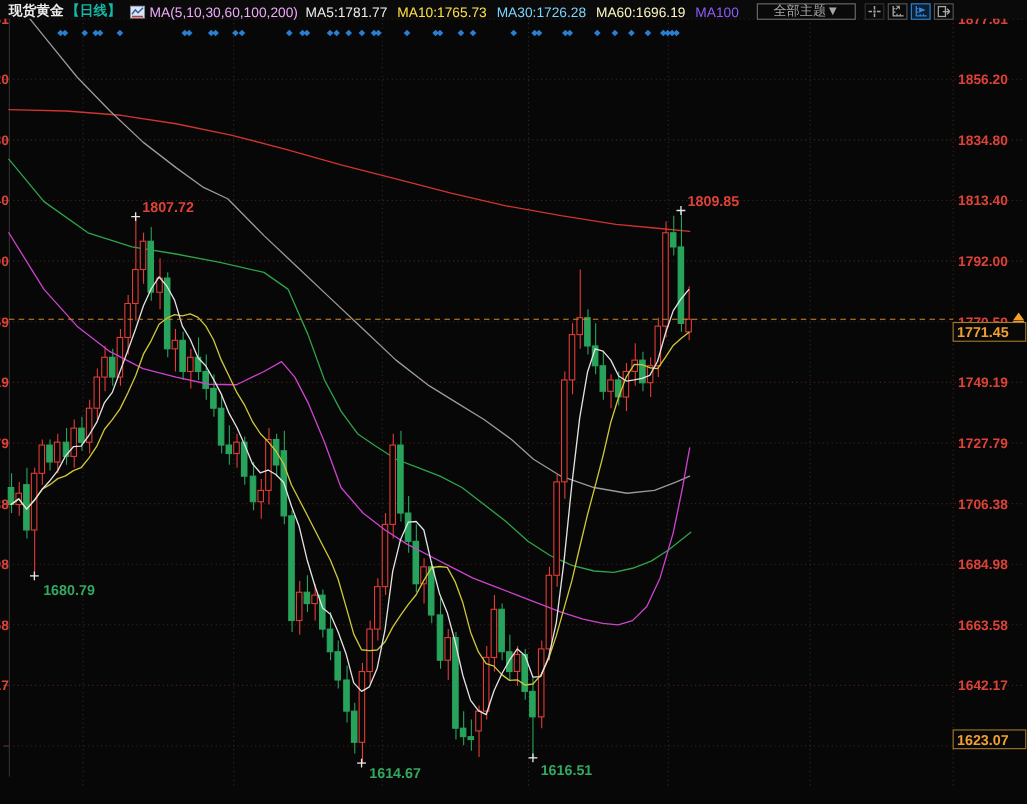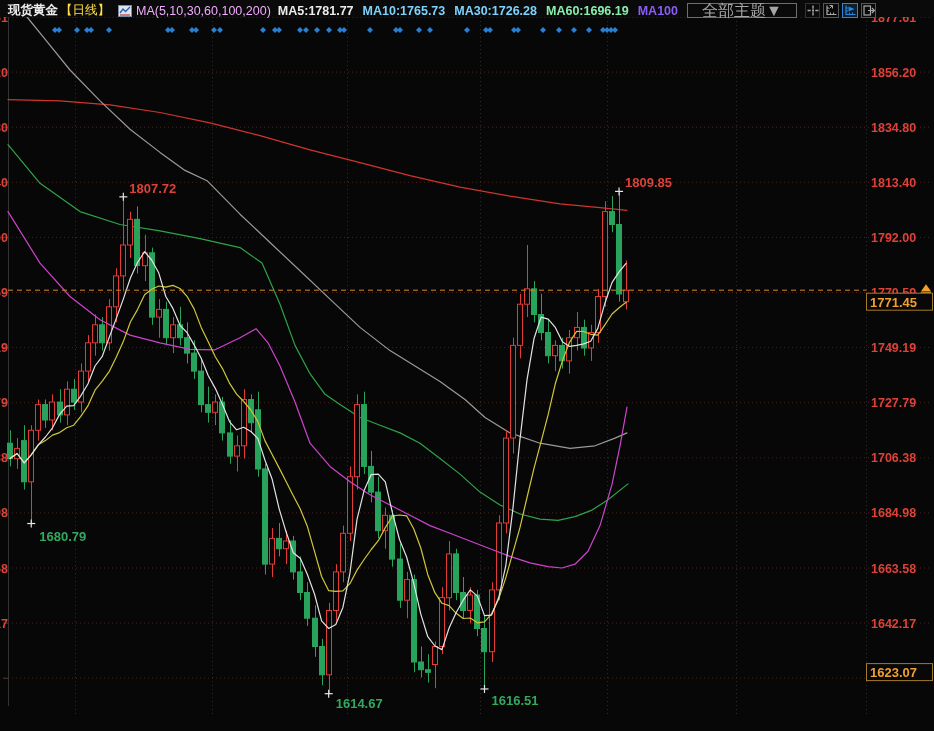--- a/index.html
+++ b/index.html
@@ -3,26 +3,26 @@
 <meta charset="utf-8">
 <style>
   html,body{margin:0;padding:0;background:#000;}
   body{width:934px;height:731px;overflow:hidden;position:relative;
        font-family:"Liberation Sans","DejaVu Sans",sans-serif;}
   .app{width:934px;height:731px;background:#070707;position:relative;}
   .header{position:absolute;top:0;left:0;width:934px;height:17px;background:#0a0a0a;
           display:flex;align-items:center;padding:4px 0 0 8px;box-sizing:border-box;
           font-size:12.5px;white-space:nowrap;z-index:5;}
   .sym{color:#ececec;font-weight:bold;}
-  .period{color:#fde047;font-weight:normal;margin-left:2px;}
+  .period{color:#14b8a6;font-weight:bold;margin-left:2px;}
   .mini-chart{width:14px;height:12px;margin:0 4px 0 8px;display:inline-block;}
   .ma-params{color:#f0abfc;margin-right:7px;}
-  .ma-item{margin-right:9px;font-weight:700;}
+  .ma-item{margin-right:9px;font-weight:400;}
   .spacer{flex:1;}
-  .dropdown{border:1px solid #6e6e6e;color:#a6a6a6;font-size:16px;height:13px;line-height:13px;
+  .dropdown{border:1px solid #6e6e6e;color:#a6a6a6;font-size:12px;height:13px;line-height:13px;
             padding:0 14px;margin-right:8px;cursor:pointer;}
   .iconbtn{width:16px;height:13px;border:1px solid #585858;margin-right:3px;display:flex;
            align-items:center;justify-content:center;cursor:pointer;background:#0a0a0a;}
   .iconbtn.first{border-color:#333;}
   .iconbtn.active{border-color:#2f86d6;background:#0d1f33;}
   .hdr-end{width:64px;}
   svg text{font-family:"Liberation Sans","DejaVu Sans",sans-serif;}
   #chart-wrap{position:absolute;top:16px;left:0;}
 </style>
 </head>
@@ -34,23 +34,23 @@
     <span class="period">【日线】</span>
     <span class="mini-chart">
       <svg width="14" height="12" viewBox="0 0 14 12">
         <rect x="0.5" y="0.5" width="13" height="11" fill="#dce6f2" stroke="#7a8aa0"></rect>
         <path d="M2 8 L5 4 L7.5 6.5 L12 2" stroke="#2a5fb0" stroke-width="1.3" fill="none"></path>
         <path d="M2 10 L12 10" stroke="#c23a33" stroke-width="1.2" fill="none"></path>
       </svg>
     </span>
     <span class="ma-params">MA(5,10,30,60,100,200)</span>
     <span class="ma-item" style="color: rgb(236, 236, 236);">MA5:1781.77</span>
-    <span class="ma-item" style="color: #7dd3fc;">MA10:1765.73</span>
+    <span class="ma-item" style="color: #fde047;">MA10:1765.73</span>
     <span class="ma-item" style="color: #7dd3fc;">MA30:1726.28</span>
-    <span class="ma-item" style="color: #86efac;">MA60:1696.19</span>
+    <span class="ma-item" style="color: #fef9c3;">MA60:1696.19</span>
     <span class="ma-item" style="color: #8b5cf6;">MA100</span>
     <span class="spacer"></span>
     <span class="dropdown">全部主题▼</span>
     <span class="iconbtn first">
       <svg width="12" height="11" viewBox="0 0 12 11">
         <path d="M6 0.5v3.2M6 7.3v3.2M0.5 5.5h3.2M8.3 5.5h3.2" stroke="#a8a8a8" stroke-width="1.4" fill="none"></path>
         <rect x="5" y="4.5" width="2" height="2" fill="#a8a8a8"></rect>
       </svg>
     </span>
     <span class="iconbtn">

